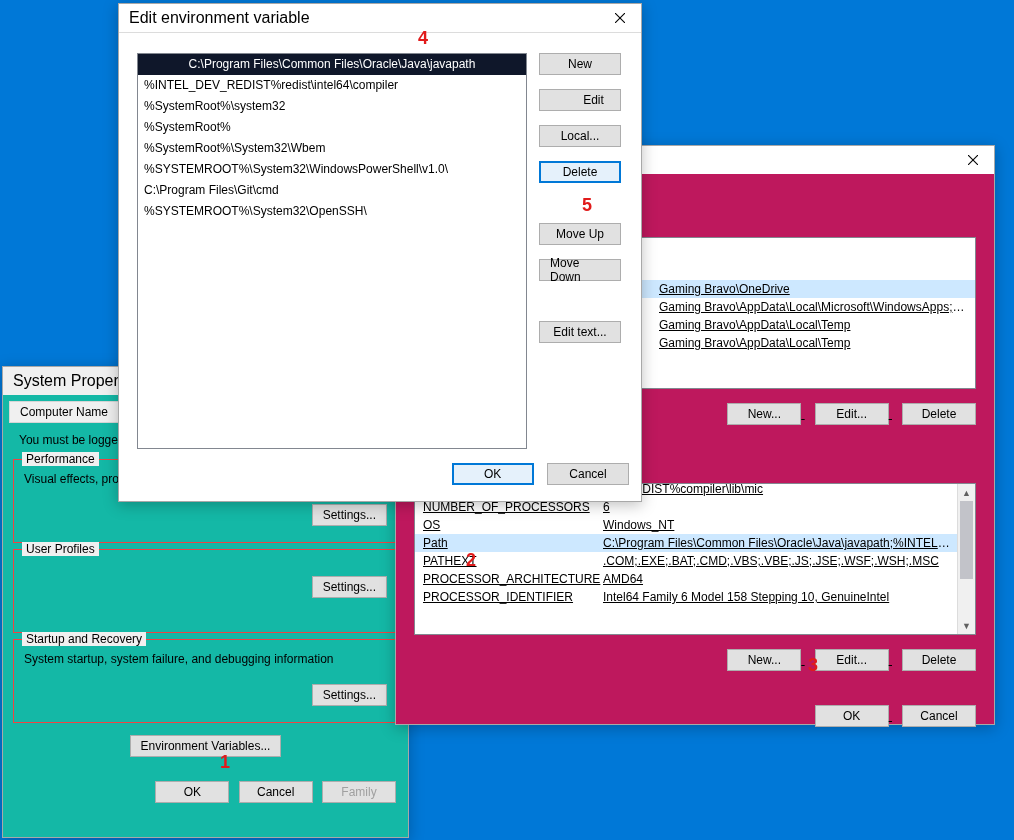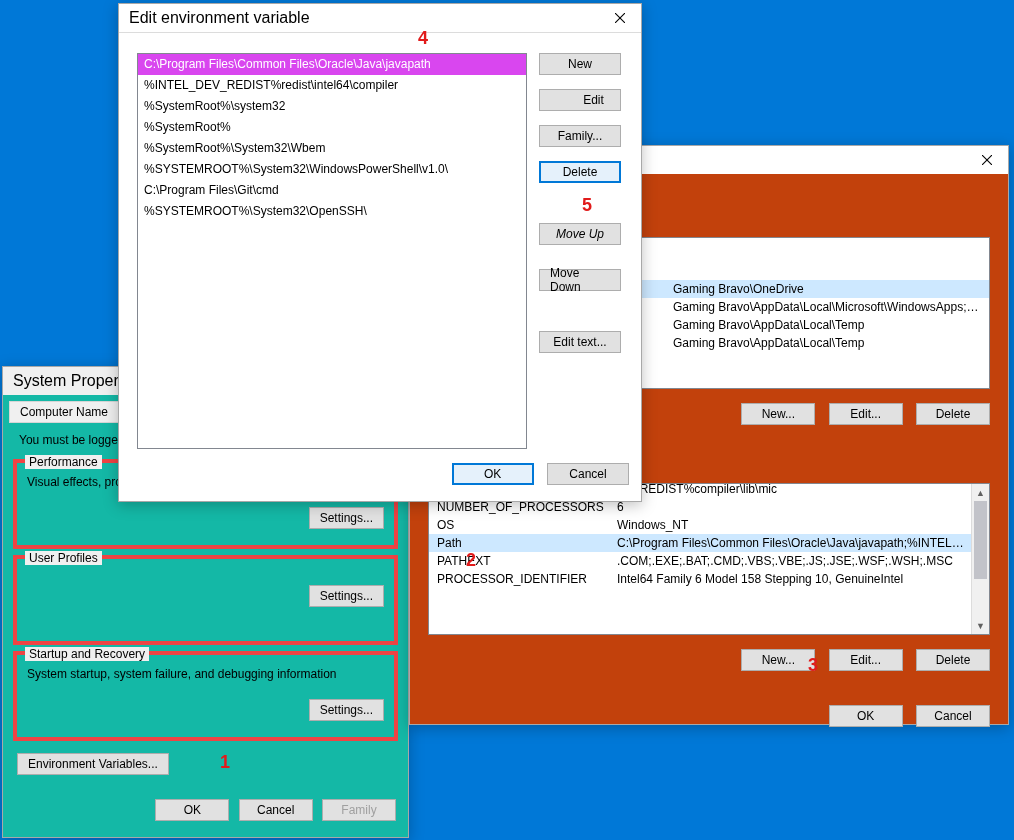--- a/index.html
+++ b/index.html
@@ -49,21 +49,21 @@
     height: 22px;
     min-width: 74px;
     padding: 0 10px;
     font-size: 12px;
     cursor: default;
     box-sizing: border-box;
   }
   .btn.focused { border: 2px solid #0078d7; background:#e5f1fb; padding:0 9px; }
   .btn.disabled { color:#a0a0a0; }
   .groupbox {
-    border: 4px solid #ef4444;
+    border: 1px solid #ef4444;
     margin: 6px 10px;
     padding: 8px 10px 8px 10px;
     position: relative;
   }
   .groupbox .legend {
     position: absolute;
     top: -8px;
     left: 8px;
     background: #f0f0f0;
     padding: 0 4px;
@@ -88,21 +88,21 @@
     overflow: hidden;
   }
   .list-item {
     padding: 2px 6px;
     font-size: 12px;
     line-height: 17px;
     white-space: nowrap;
     overflow: hidden;
     text-overflow: ellipsis;
   }
-  .list-item.selected { background:#d946ef; color:#fff; }
+  .list-item.selected { background:#0f172a; color:#fff;text-align:center; }
   .row {
     display: flex;
     font-size: 12px;
     line-height: 18px;
     padding: 0 4px;
   }
   .row .col1 { width: 180px; flex-shrink:0; overflow:hidden; white-space:nowrap; text-overflow:ellipsis; padding-left:4px;}
   .row .col2 { flex:1; overflow:hidden; white-space:nowrap; text-overflow:ellipsis; }
   .row.selected { background:#cde8ff; }
   .annot {
@@ -159,32 +159,32 @@
   </div>
 
   <div class="groupbox" style="height:66px;">
     <span class="legend">Startup and Recovery</span>
     <div style="margin-top:4px;">System startup, system failure, and debugging information</div>
     <div style="text-align:right; margin-top:18px;">
       <span class="btn">Settings...</span>
     </div>
   </div>
 
-  <div style="text-align:left; padding:6px 14px;">
+  <div style="text-align:center; padding:6px 14px;">
     <span class="btn" style="min-width:130px;">Environment Variables...</span>
   </div>
 
   <div style="text-align:right; padding:18px 12px 0 0;">
     <span class="btn" style="min-width:74px;">OK</span>
     <span class="btn" style="min-width:74px; margin-left:6px;">Cancel</span>
     <span class="btn disabled" style="min-width:74px; margin-left:6px;">Family</span>
   </div>
 </div>
 
-<div class="window" style="left:409px; top:145px; width:598px; height:578px; background:#c2410c;">
+<div class="window" style="left:395px; top:145px; width:598px; height:578px; background:#be185d;text-decoration:underline;">
   <div class="titlebar" style="border-bottom:none;">
     <span class="title"></span>
     <span class="close-btn">
       <svg viewBox="0 0 10 10">
           <line x1="0" y1="0" x2="10" y2="10"></line>
           <line x1="10" y1="0" x2="0" y2="10"></line>
         </svg>
     </span>
   </div>
 
@@ -226,20 +226,24 @@
             <div class="col1">OS</div>
             <div class="col2">Windows_NT</div>
           </div>
           <div class="row selected">
             <div class="col1">Path</div>
             <div class="col2">C:\Program Files\Common Files\Oracle\Java\javapath;%INTEL_DEV...</div>
           </div>
           <div class="row">
             <div class="col1">PATHEXT</div>
             <div class="col2">.COM;.EXE;.BAT;.CMD;.VBS;.VBE;.JS;.JSE;.WSF;.WSH;.MSC</div>
+          </div>
+          <div class="row">
+            <div class="col1">PROCESSOR_ARCHITECTURE</div>
+            <div class="col2">AMD64</div>
           </div>
           <div class="row">
             <div class="col1">PROCESSOR_IDENTIFIER</div>
             <div class="col2">Intel64 Family 6 Model 158 Stepping 10, GenuineIntel</div>
           </div>
         </div>
       <div class="scrollbar-v">
         <div class="arrow">▲</div>
         <div class="thumb" style="height:78px;"></div>
         <div class="arrow" style="position:absolute;bottom:0;left:0;right:0;">▼</div>
@@ -278,24 +282,24 @@
           <div class="list-item">%SystemRoot%</div>
           <div class="list-item">%SystemRoot%\System32\Wbem</div>
           <div class="list-item">%SYSTEMROOT%\System32\WindowsPowerShell\v1.0\</div>
           <div class="list-item">C:\Program Files\Git\cmd</div>
           <div class="list-item">%SYSTEMROOT%\System32\OpenSSH\</div>
         </div>
     </div>
     <div style="display:flex; flex-direction:column; gap:8px; width:82px;">
       <span class="btn">New</span>
       <span class="btn" style="margin-top:6px;padding-left:37px;">Edit</span>
-      <span class="btn" style="margin-top:6px;">Family...</span>
+      <span class="btn" style="margin-top:6px;">Local...</span>
       <span class="btn focused" style="margin-top:6px;">Delete</span>
-      <span class="btn" style="margin-top:32px;font-style:italic;">Move Up</span>
-      <span class="btn" style="margin-top:16px;">Move Down</span>
+      <span class="btn" style="margin-top:32px;">Move Up</span>
+      <span class="btn" style="margin-top:6px;">Move Down</span>
       <span class="btn" style="margin-top:32px;">Edit text...</span>
     </div>
   </div>
 
   <div style="text-align:right; padding:14px 12px 0 0;">
     <span class="btn focused" style="min-width:82px;">OK</span>
     <span class="btn" style="min-width:82px; margin-left:10px;">Cancel</span>
   </div>
 </div>
 

